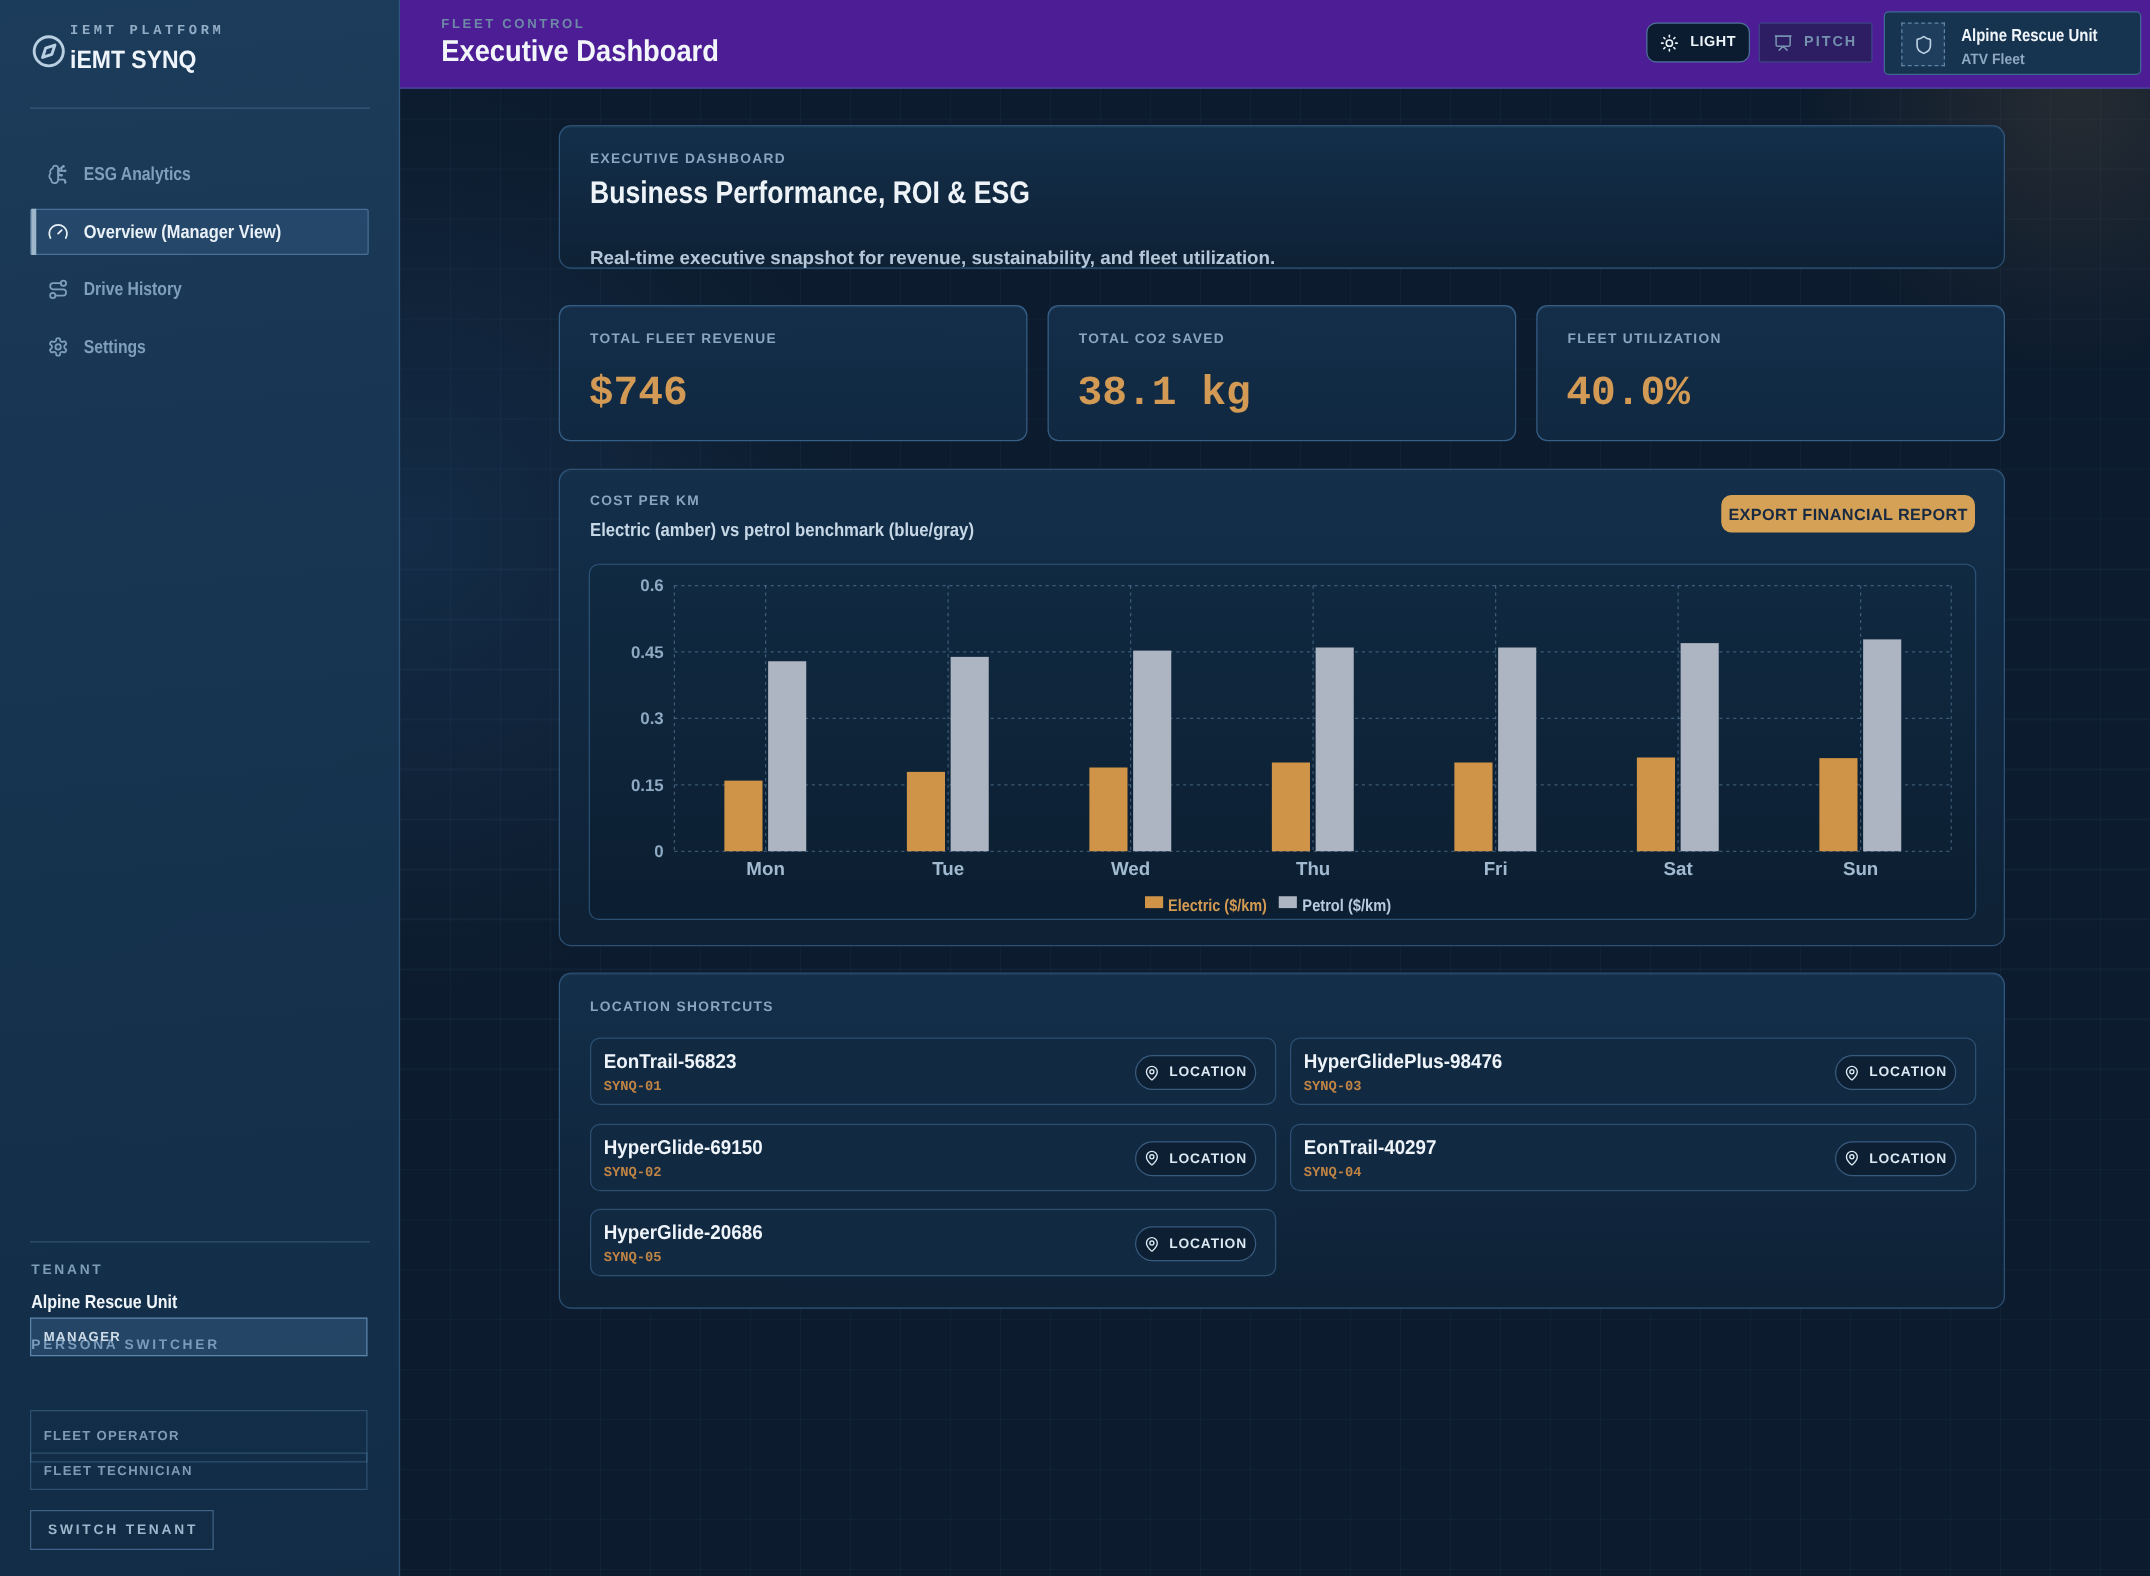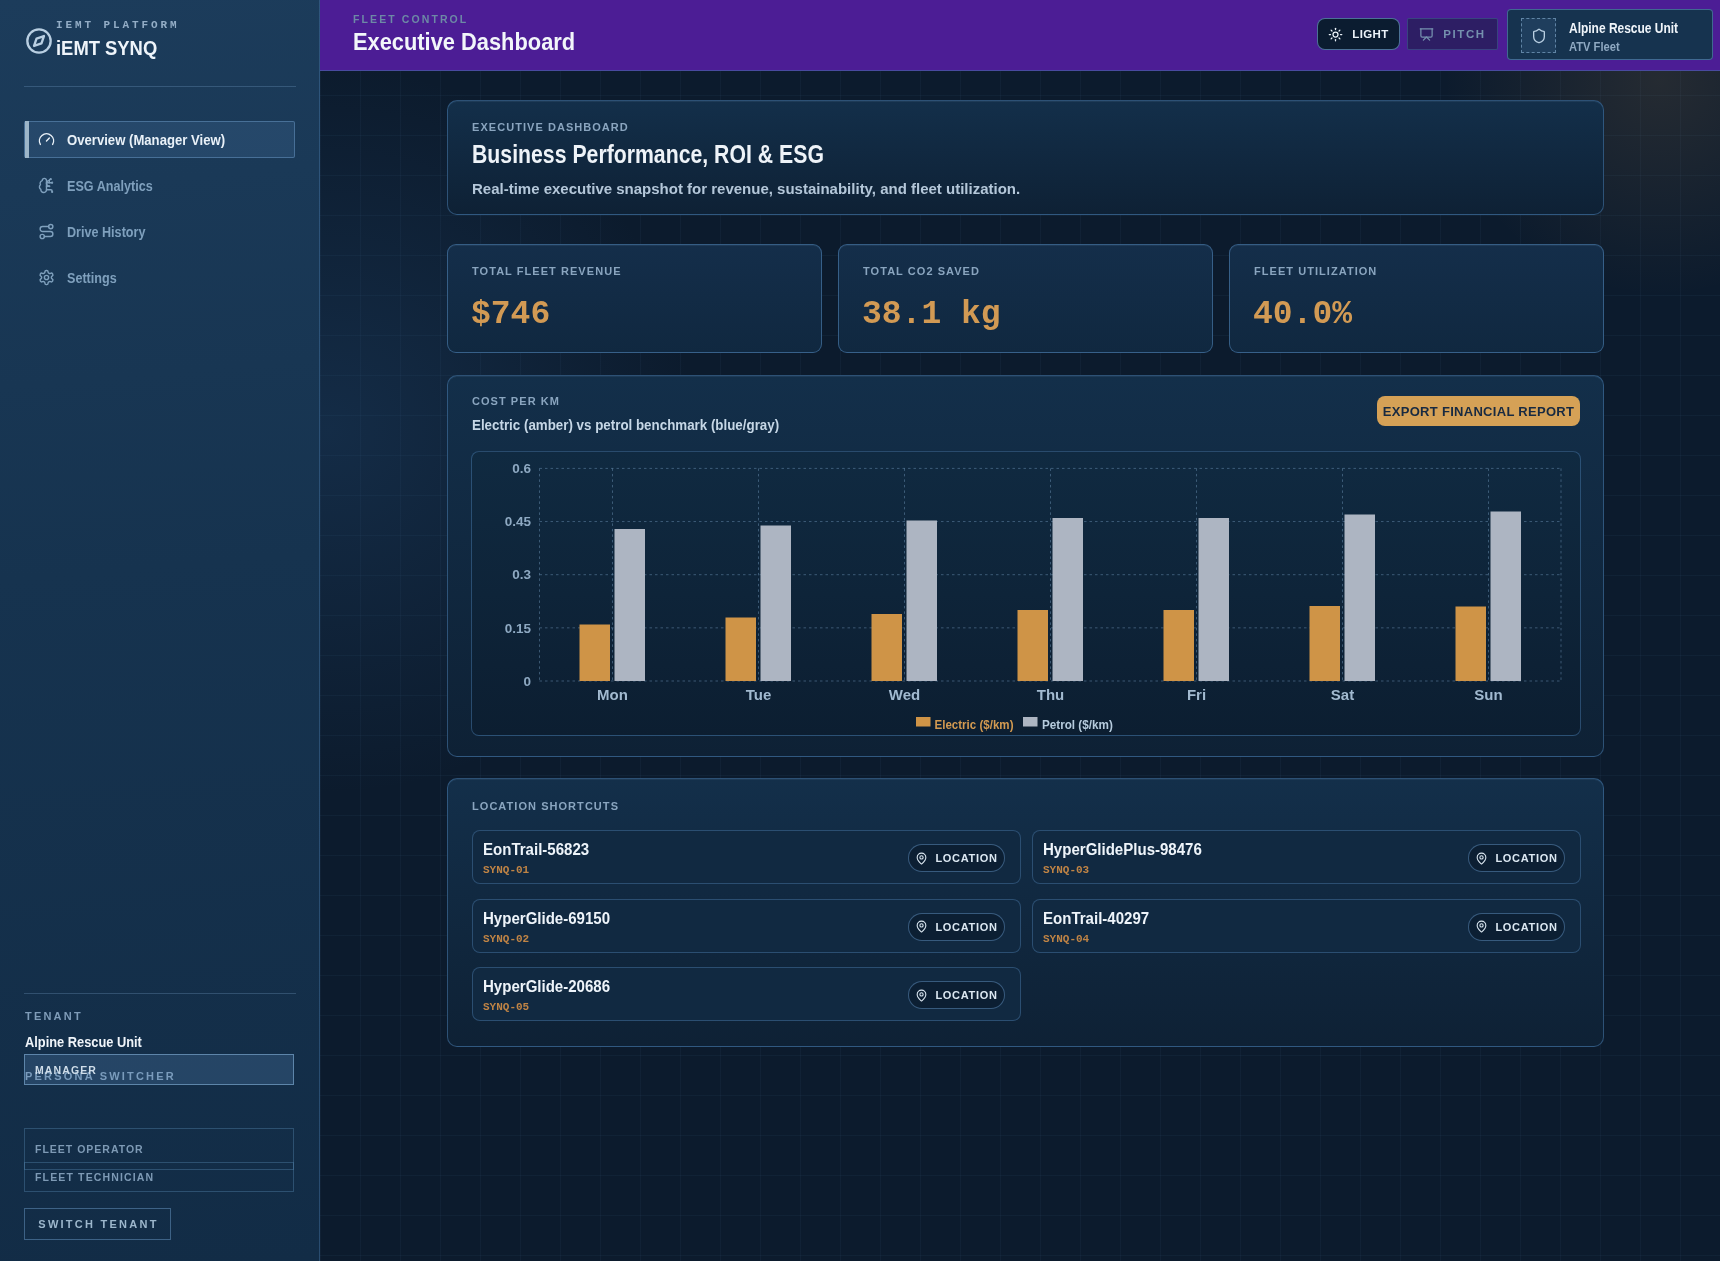--- a/index.html
+++ b/index.html
@@ -98,21 +98,21 @@
     position:absolute; left:447px; width:1157px;
     background:linear-gradient(180deg,#132f4a 0%, #0e2135 100%);
     border:1px solid rgba(85,140,195,.45);
     border-radius:10px;
     box-shadow: inset 0 1px 0 rgba(160,200,240,.08);
   }
   .p-label { position:absolute; left:24px; font-size:11px; font-weight:bold; letter-spacing:1.05px; color:#8aa5bf; white-space:nowrap; }
 
   .hero { top:100px; height:115px; }
   .hero h1 { position:absolute; left:24px; top:39.5px; font-size:25px; line-height:26px; font-weight:bold; color:#eef3f8; }
-  .hero p { position:absolute; left:24px; top:79px; font-size:15px; line-height:17px; font-weight:bold; color:#b4c7d9; }
+  .hero p { position:absolute; left:24px; top:97px; font-size:15px; line-height:17px; font-weight:bold; color:#b4c7d9; }
 
   .stat { position:absolute; top:244px; height:109px; width:375px;
     background:linear-gradient(180deg,#142e4a 0%,#102840 100%); border:1px solid rgba(90,145,200,.5); border-radius:9px;
     box-shadow: inset 0 1px 0 rgba(160,200,240,.08); }
   .stat .p-label { top:20px; }
   .stat .val { position:absolute; left:23px; top:51px; font-family:"Liberation Mono", monospace; font-size:33px; line-height:38px; font-weight:bold; color:#d29a54; white-space:nowrap; }
 
   .chartp { top:375px; height:382px; }
   .chartp .p-label { top:19px; }
   .chartp .sub { position:absolute; left:24px; top:40px; font-size:15px; line-height:17px; font-weight:bold; color:#c6d7e6; }
@@ -142,41 +142,41 @@
 
 <aside>
   <svg class="logo-ic" viewBox="0 0 24 24" fill="none" stroke="currentColor" stroke-width="2" stroke-linecap="round" stroke-linejoin="round">
       <circle cx="12" cy="12" r="10"></circle>
       <polygon points="16.24 7.76 14.12 14.12 7.76 16.24 9.88 9.88 16.24 7.76"></polygon>
     </svg>
   <div class="logo-plat">IEMT PLATFORM</div>
   <div class="logo-name"><span class="cx" style="transform:scaleX(.92);">iEMT SYNQ</span></div>
   <div class="side-div" style="top:86px;"></div>
   <nav>
-    <div class="nav-item active">
-      <svg viewBox="0 0 24 24" fill="none" stroke="currentColor" stroke-width="2" stroke-linecap="round" stroke-linejoin="round">
-          <path d="m12 14 4-4"></path>
-          <path d="M3.34 19a10 10 0 1 1 17.32 0"></path>
-        </svg>
-      <span class="t"><span class="cx" style="transform:scaleX(.875);">Overview (Manager View)</span></span>
-    </div>
     <div class="nav-item">
       <svg viewBox="0 0 24 24" fill="none" stroke="currentColor" stroke-width="2" stroke-linecap="round" stroke-linejoin="round">
           <path d="M12 5a3 3 0 1 0-5.997.125 4 4 0 0 0-2.526 5.77 4 4 0 0 0 .556 6.588A4 4 0 1 0 12 18Z"></path>
           <path d="M15 13a4.5 4.5 0 0 1-3-4 4.5 4.5 0 0 1 3-4"></path>
           <path d="M12 13h4"></path>
           <path d="M12 18h6a2 2 0 0 1 2 2v1"></path>
           <path d="M12 8h8"></path>
           <path d="M16 8V5a2 2 0 0 1 2-2"></path>
           <circle cx="16" cy="13" r=".5"></circle>
           <circle cx="18" cy="3" r=".5"></circle>
           <circle cx="20" cy="21" r=".5"></circle>
           <circle cx="20" cy="8" r=".5"></circle>
         </svg>
       <span class="t"><span class="cx" style="transform:scaleX(.84);">ESG Analytics</span></span>
+    </div>
+    <div class="nav-item active">
+      <svg viewBox="0 0 24 24" fill="none" stroke="currentColor" stroke-width="2" stroke-linecap="round" stroke-linejoin="round">
+          <path d="m12 14 4-4"></path>
+          <path d="M3.34 19a10 10 0 1 1 17.32 0"></path>
+        </svg>
+      <span class="t"><span class="cx" style="transform:scaleX(.875);">Overview (Manager View)</span></span>
     </div>
     <div class="nav-item">
       <svg viewBox="0 0 24 24" fill="none" stroke="currentColor" stroke-width="2" stroke-linecap="round" stroke-linejoin="round">
           <circle cx="6" cy="19" r="3"></circle>
           <path d="M9 19h8.5a3.5 3.5 0 0 0 0-7h-11a3.5 3.5 0 0 1 0-7H15"></path>
           <circle cx="18" cy="5" r="3"></circle>
         </svg>
       <span class="t"><span class="cx" style="transform:scaleX(.84);">Drive History</span></span>
     </div>
     <div class="nav-item">

